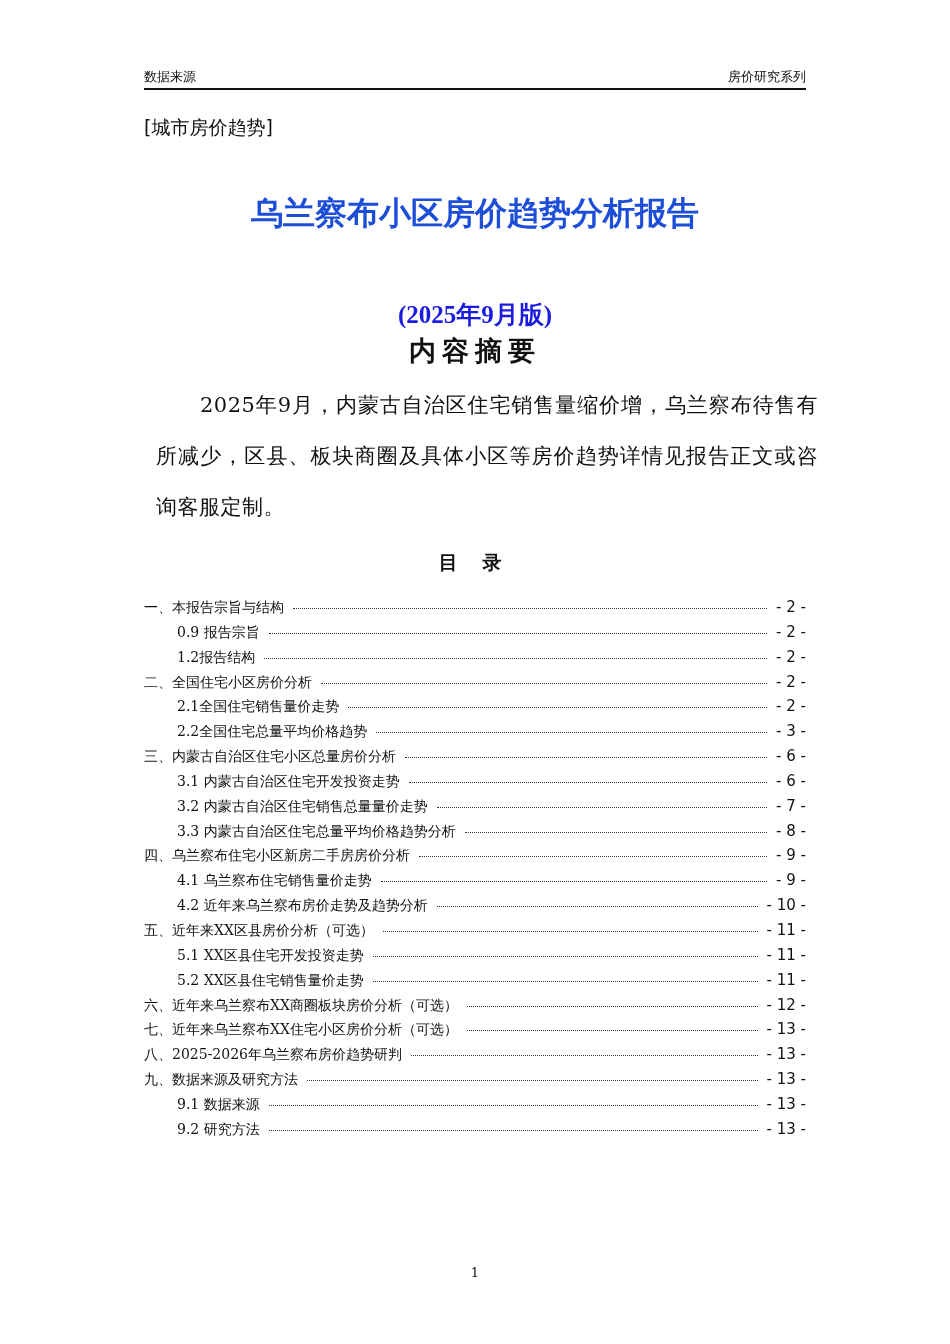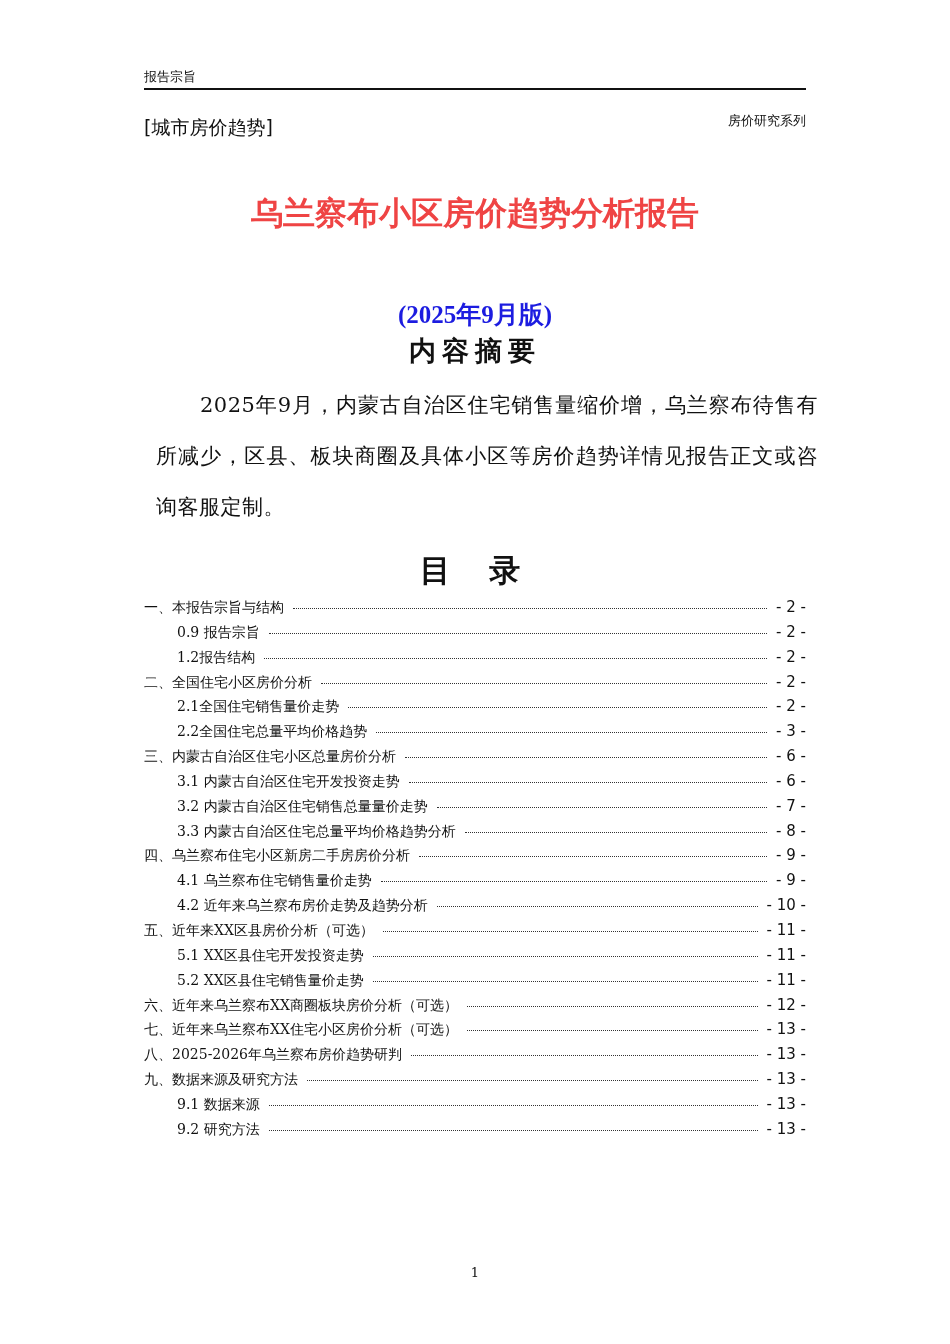--- a/index.html
+++ b/index.html
@@ -6,50 +6,50 @@
     body {
       width: 950px; height: 1344px; position: relative; overflow: hidden;
       font-family: "DejaVu Serif", "Liberation Serif", serif; color: #111;
     }
     .header {
       position: absolute; left: 144px; top: 68px; width: 662px; height: 20px;
       border-bottom: 2px solid #111;
       font-family: "DejaVu Sans", "Liberation Sans", sans-serif; font-size: 13px;
     }
     .header .left { position: absolute; left: 0; top: 0; }
-    .header .right { position: absolute; right: 0; top: 0; margin-top: 44px; }
+    .header .right { position: absolute; right: 0; top: 0; }
     .category {
       position: absolute; left: 144px; top: 115px; font-size: 19px;
       font-family: "DejaVu Sans", "Liberation Sans", sans-serif;
     }
     .title {
       position: absolute; left: 0; width: 950px; top: 192px; text-align: center;
-      color: #ef4444; font-size: 32px; font-weight: bold;
+      color: #1d4ed8; font-size: 32px; font-weight: bold;
       font-family: "DejaVu Sans", "Liberation Sans", sans-serif;
     }
     .subtitle {
       position: absolute; left: 0; width: 950px; top: 258px; text-align: center;
       color: #1c1ce0; font-size: 25px; font-weight: bold;
       font-family: "Liberation Serif", "DejaVu Serif", serif;
       margin-top: 40px;
     }
     .abstract-heading {
       position: absolute; left: 0; width: 950px; top: 333px; text-align: center;
       font-size: 27px; font-weight: bold; letter-spacing: 6px;
       font-family: Liberation Sans, sans-serif;
     }
     .abstract-body {
       position: absolute; left: 144px; width: 662px; top: 380px;
       font-size: 21px; line-height: 51px; text-indent: 44px;
       text-align: justify; letter-spacing: 0.5px; margin-left: 12px;
     }
     .toc-heading {
       position: absolute; left: 0; width: 950px; top: 550px; text-align: center;
-      font-size: 31px; font-weight: bold; letter-spacing: 10px;
-      font-family: Liberation Mono, monospace;
+      font-size: 19px; font-weight: bold; letter-spacing: 10px;
+      font-family: Liberation Serif, serif;
     }
     .toc {
       position: absolute; left: 144px; width: 662px; top: 595px;
       font-size: 14px;
     }
     .toc-row {
       display: flex; align-items: baseline; height: 24.85px; line-height: 24.85px;
       white-space: nowrap; overflow: hidden; gap: 8px;
     }
     .toc-row.level-2 { padding-left: 33px; }
@@ -62,21 +62,21 @@
       font-family: "DejaVu Sans", "Liberation Sans", sans-serif; }
     .page-number {
       position: absolute; left: 0; width: 950px; top: 1265px; text-align: center;
       font-size: 13px;
     }
   </style>
 </head>
 <body>
 
 <div class="header">
-  <span class="left">报告宗旨</span>
+  <span class="left">数据来源</span>
   <span class="right">房价研究系列</span>
 </div>
 
 <div class="category">[城市房价趋势]</div>
 
 <div class="title">乌兰察布小区房价趋势分析报告</div>
 <div class="subtitle">(2025年9月版)</div>
 
 <div class="abstract-heading">内容摘要</div>
 <div class="abstract-body">2025年9月，内蒙古自治区住宅销售量缩价增，乌兰察布待售有所减少，区县、板块商圈及具体小区等房价趋势详情见报告正文或咨询客服定制。</div>

